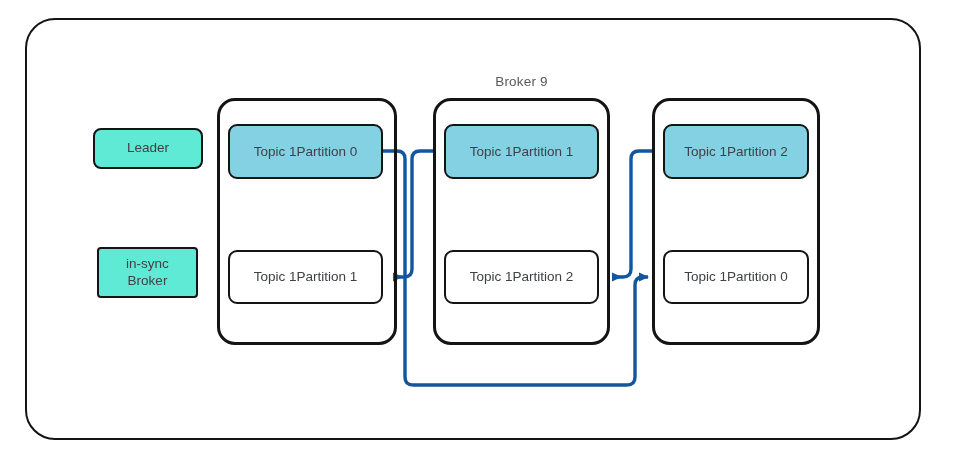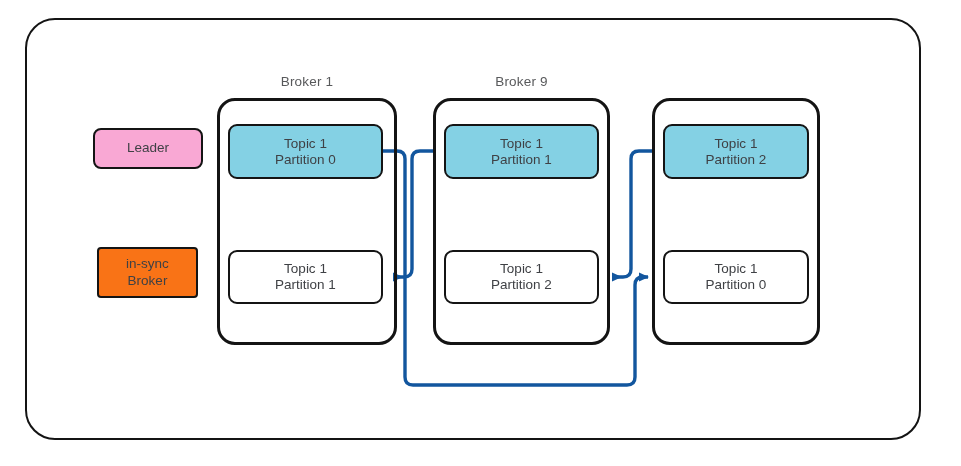--- a/index.html
+++ b/index.html
@@ -53,21 +53,21 @@
     white-space: nowrap;
     text-align: center;
   }
   
   .partition {
     position: absolute;
     border: 2.5px solid #141414;
     border-radius: 9px;
     box-sizing: border-box;
     display: flex;
-    flex-direction: column;
+    flex-direction: row;
     align-items: center;
     justify-content: center;
     line-height: 1.18;
     font-size: 13.5px;
     color: #3f4145;
     background: #ffffff;
   }
   .partition.leader {
     background: #84d1e4;
   }
@@ -80,24 +80,24 @@
     position: absolute;
     border: 2.5px solid #141414;
     box-sizing: border-box;
     display: flex;
     flex-direction: column;
     align-items: center;
     justify-content: center;
     font-size: 13.5px;
     color: #3f4145;
     line-height: 1.2;
-    background: #f97316;
+    background: #5eead4;
   }
   .legend-box.leader-key {
-    background: #f9a8d4;
+    background: #5eead4;
     border-radius: 8px;
   }
   .legend-box.replica-key {
     border-radius: 4px;
   }
   .legend-box .ln { display: block; white-space: nowrap; }
 </style>
 </head>
 <body>
 
@@ -127,21 +127,20 @@
 
   <div class="legend-box leader-key" style="left:93px; top:128px; width:110px; height:41px;">
     <span class="ln">Leader</span>
   </div>
 
   <div class="legend-box replica-key" style="left:97px; top:247px; width:101px; height:51px;">
     <span class="ln">in-sync</span>
     <span class="ln">Broker</span>
   </div>
 
-  <div class="broker-label" style="left:217px; top:74px; width:180px;">Broker 1</div>
 
   <div class="broker" style="left:217px; top:98px; width:180px; height:247px;"></div>
 
   <div class="partition leader" style="left:228px; top:124px; width:155px; height:55px;">
     <span class="ln">Topic 1</span>
     <span class="ln">Partition 0</span>
   </div>
 
   <div class="partition" style="left:228px; top:250px; width:155px; height:54px;">
     <span class="ln">Topic 1</span>

